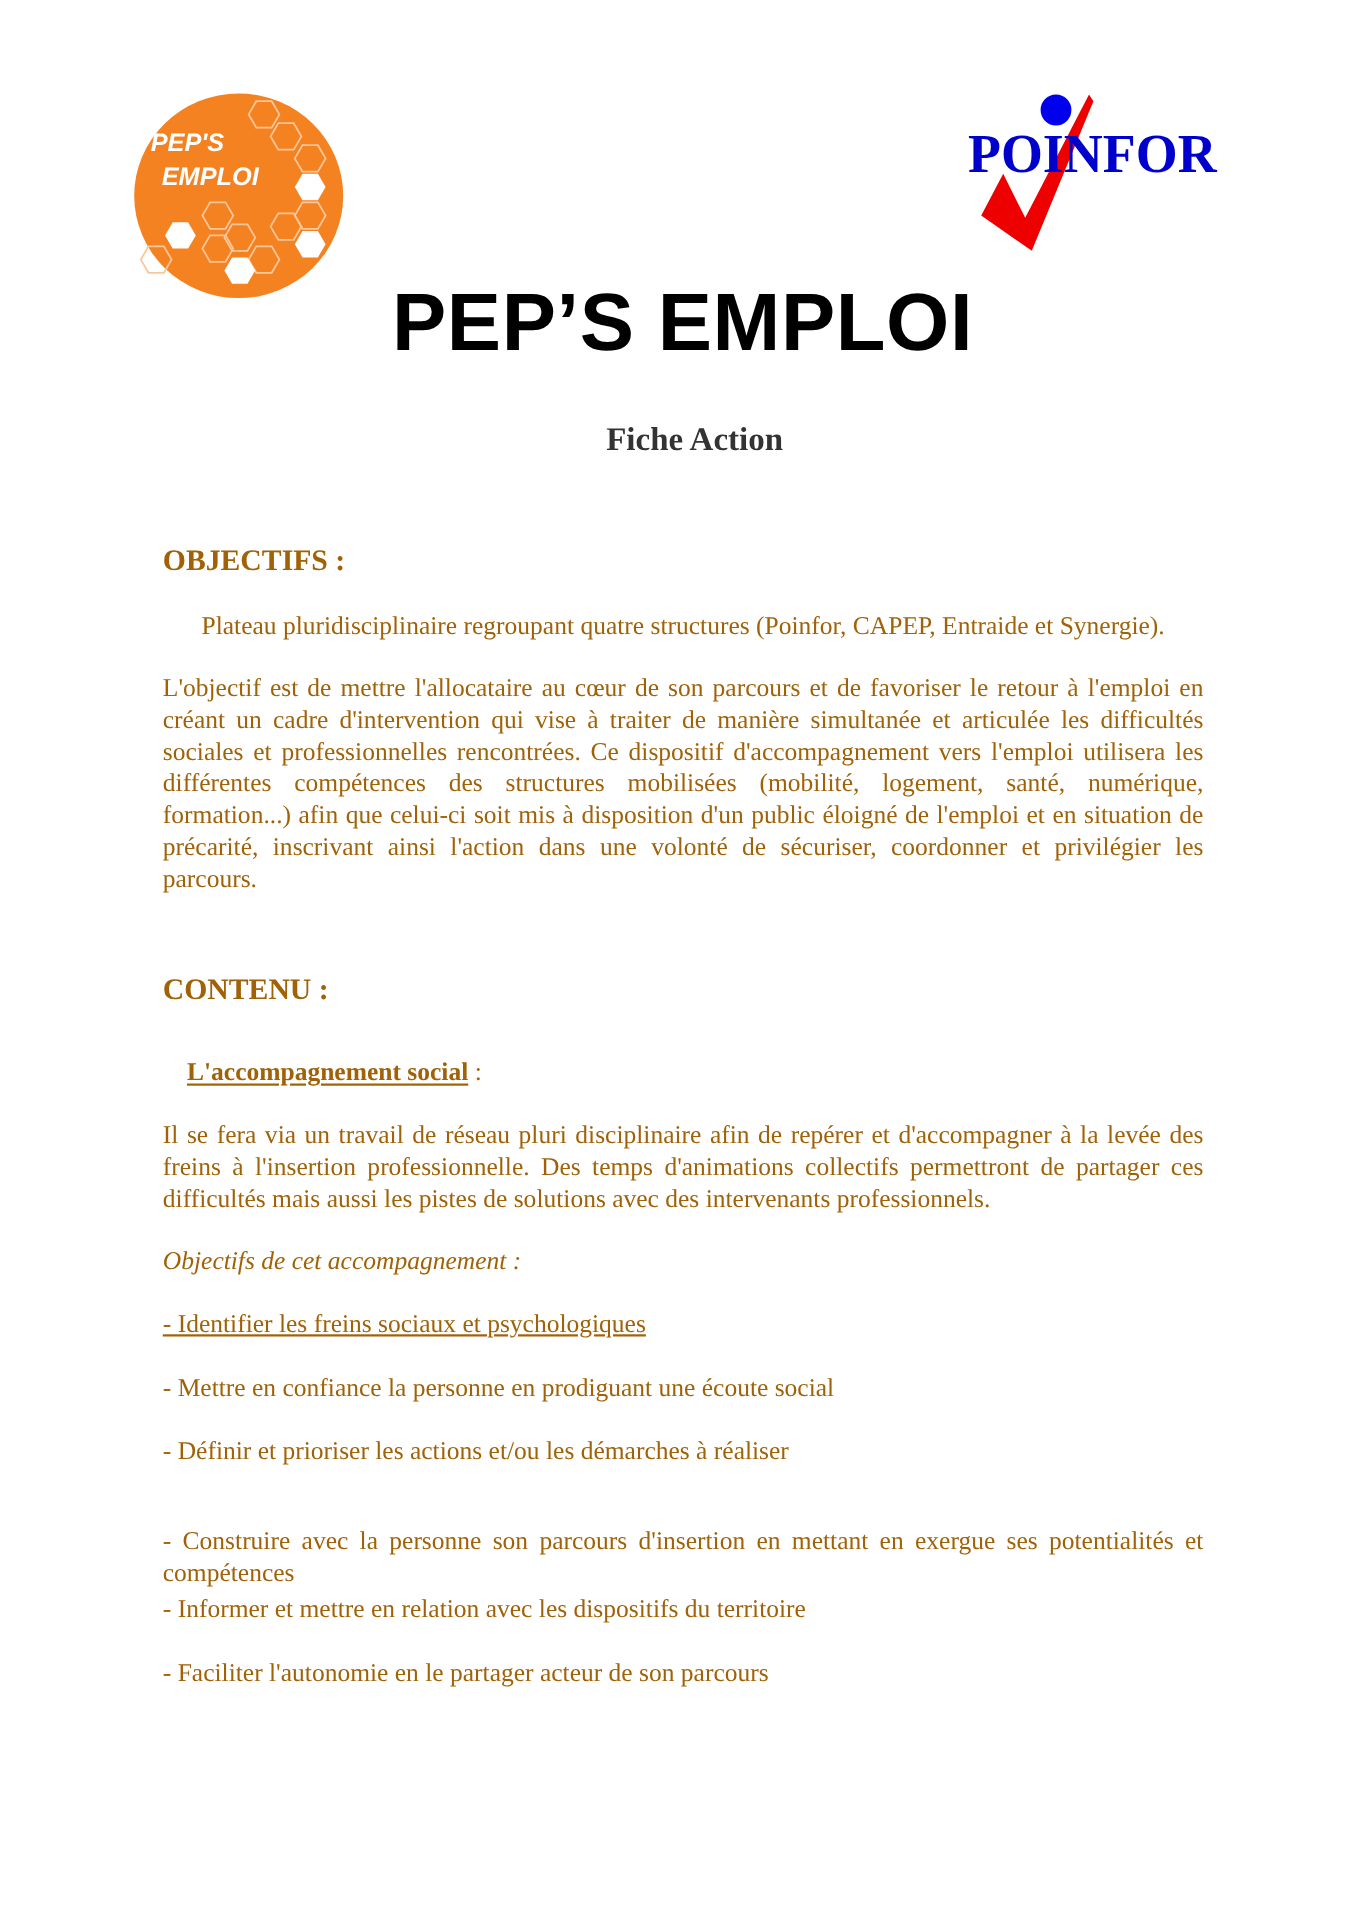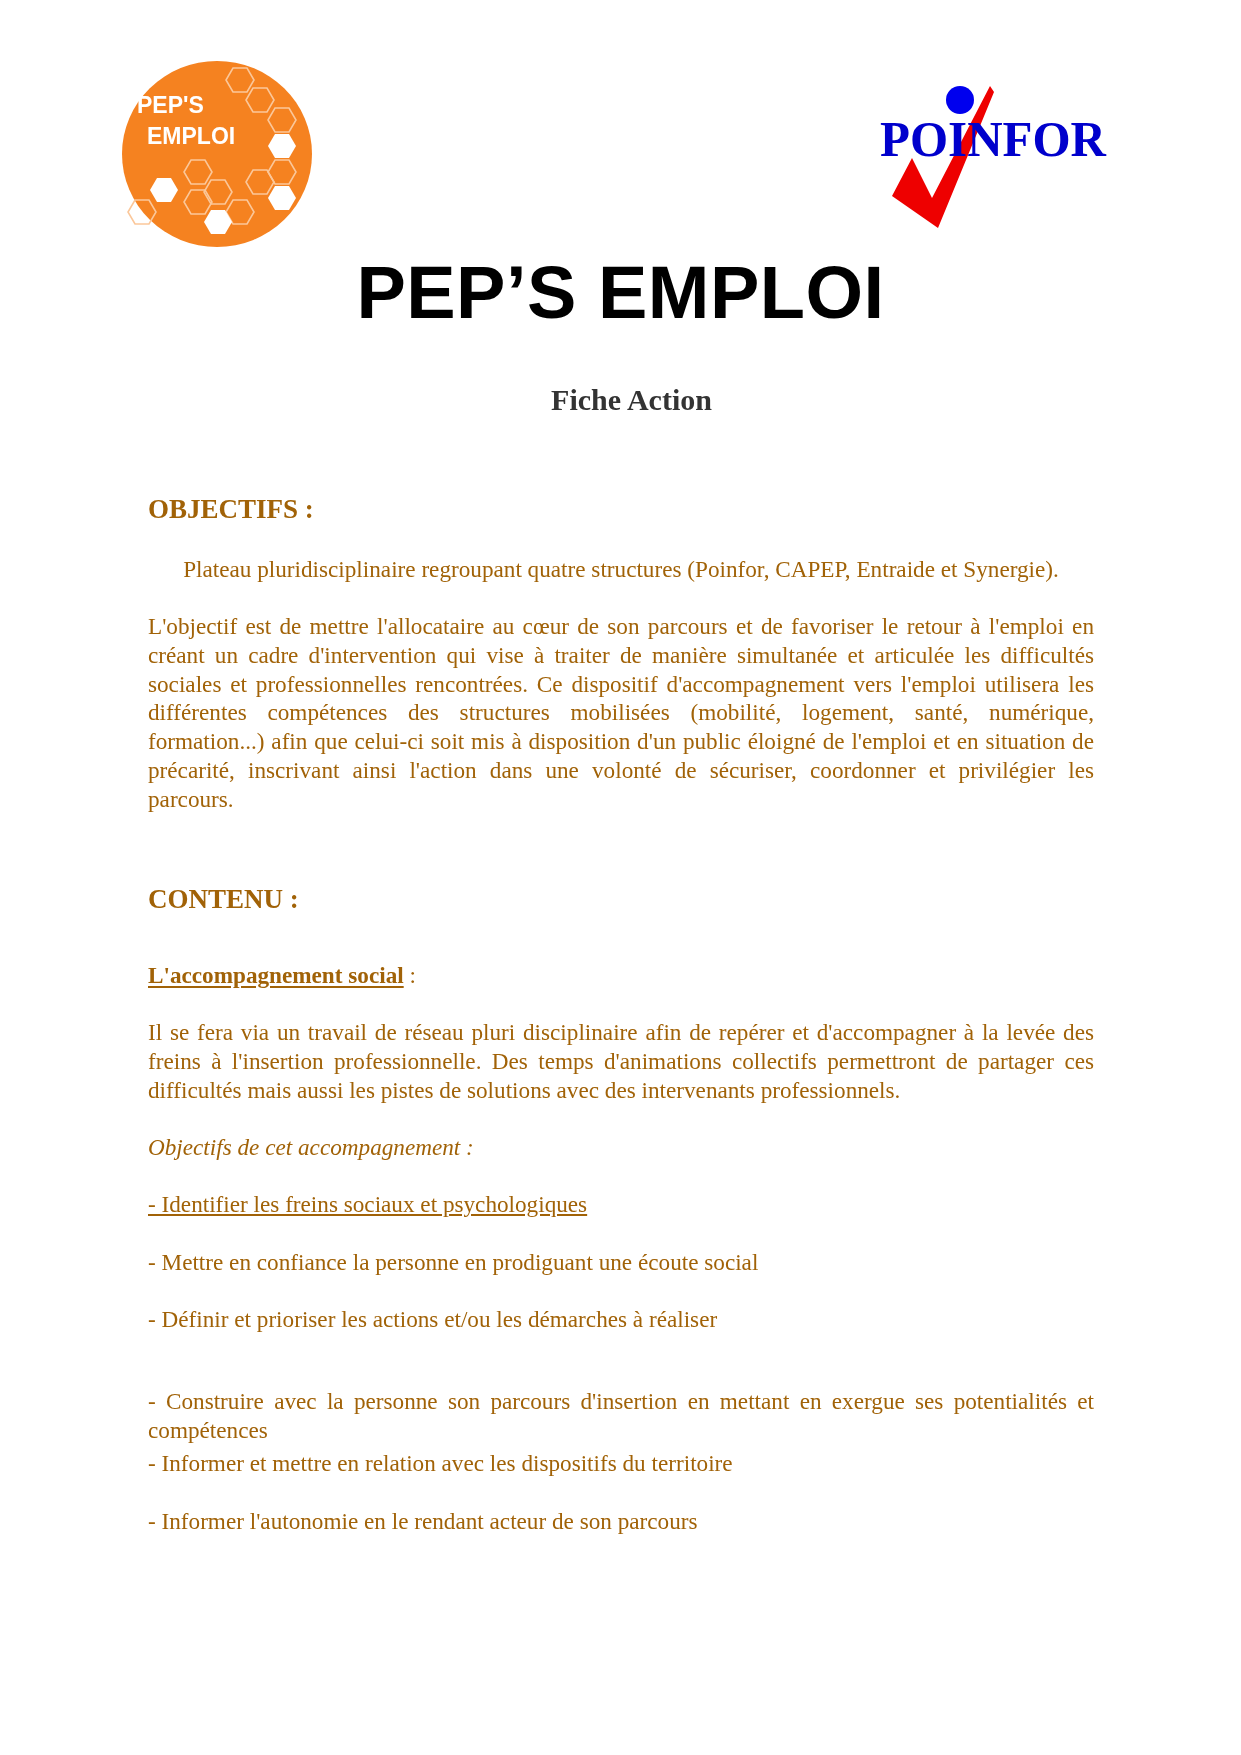--- a/index.html
+++ b/index.html
@@ -1,33 +1,33 @@
 <!DOCTYPE html>
 <html><head>
 <meta charset="utf-8">
 <style>
   html, body { margin: 0; padding: 0; background: #ffffff; }
   body { width: 1241px; height: 1755px; position: relative; overflow: hidden; color: #333333; }
   .serif { font-family: "Liberation Serif", "DejaVu Serif", serif; }
   .sans { font-family: "Liberation Sans", "DejaVu Sans", sans-serif; }
 
   
-  #logo-peps { position: absolute; left: 121px; top: 60px; width: 192px; height: 188px; }
+  #logo-peps { position: absolute; left: 121px; top: 84px; width: 192px; height: 188px; font-style: italic; }
   #logo-poinfor { position: absolute; left: 880px; top: 78px; width: 240px; height: 155px; }
 
   
   #title { position: absolute; left: 0; width: 1241px; top: 248px; text-align: center;
            font-size: 74px; font-weight: bold; letter-spacing: 0.5px; color: #000000; line-height: 90px; }
   #subtitle { position: absolute; left: 0; width: 1241px; top: 380px; text-align: center;
               font-size: 30px; font-weight: bold; color: #333333; line-height: 40px; padding-left: 11px; }
 
   .block { position: absolute; left: 148px; width: 946px; font-size: 23.2px; line-height: 28.8px; color: #a16207; }
   .heading { font-size: 27px; font-weight: bold; line-height: 34px; }
   .justify { text-align: justify; text-align-last: left; }
-  .subhead { font-weight: bold; text-decoration: underline; text-decoration-thickness: 2px; text-underline-offset: 3px; }
+  .subhead { font-weight: bold; text-decoration: underline; text-decoration-thickness: 2px; text-underline-offset: 3px; margin-left: 22px; }
   .italic { font-style: italic; }
 </style>
 </head>
 <body>
 
 <div id="logo-peps">
   <svg width="192" height="188" viewBox="0 0 192 188">
     <ellipse cx="96" cy="94" rx="95" ry="93" fill="#f58220"></ellipse>
     <g fill="none" stroke="#fbc79a" stroke-width="1.6">
       <polygon points="112,8 126,8 133,20 126,32 112,32 105,20"></polygon>
@@ -72,13 +72,13 @@
   <span class="subhead">L'accompagnement social</span><span> :</span>
 </div>
 <div class="block serif justify" style="top:1018px;">Il se fera via un travail de réseau pluri disciplinaire afin de repérer et d'accompagner à la levée des freins à l'insertion professionnelle. Des temps d'animations collectifs permettront de partager ces difficultés mais aussi les pistes de solutions avec des intervenants professionnels.</div>
 <div class="block serif italic" style="top:1133px;">Objectifs de cet accompagnement :</div>
 
 <div class="block serif" style="top:1190px;text-decoration:underline;">- Identifier les freins sociaux et psychologiques</div>
 <div class="block serif" style="top:1248px;">- Mettre en confiance la personne en prodiguant une écoute social</div>
 <div class="block serif" style="top:1305px;">- Définir et prioriser les actions et/ou les démarches à réaliser</div>
 <div class="block serif justify" style="top:1363px;margin-top:24px;">- Construire avec la personne son parcours d'insertion en mettant en exergue ses potentialités et compétences</div>
 <div class="block serif" style="top:1449px;">- Informer et mettre en relation avec les dispositifs du territoire</div>
-<div class="block serif" style="top:1507px;">- Informer l'autonomie en le rendant acteur de son parcours</div>
+<div class="block serif" style="top:1507px;">- Faciliter l'autonomie en le partager acteur de son parcours</div>
 
 </body></html>

